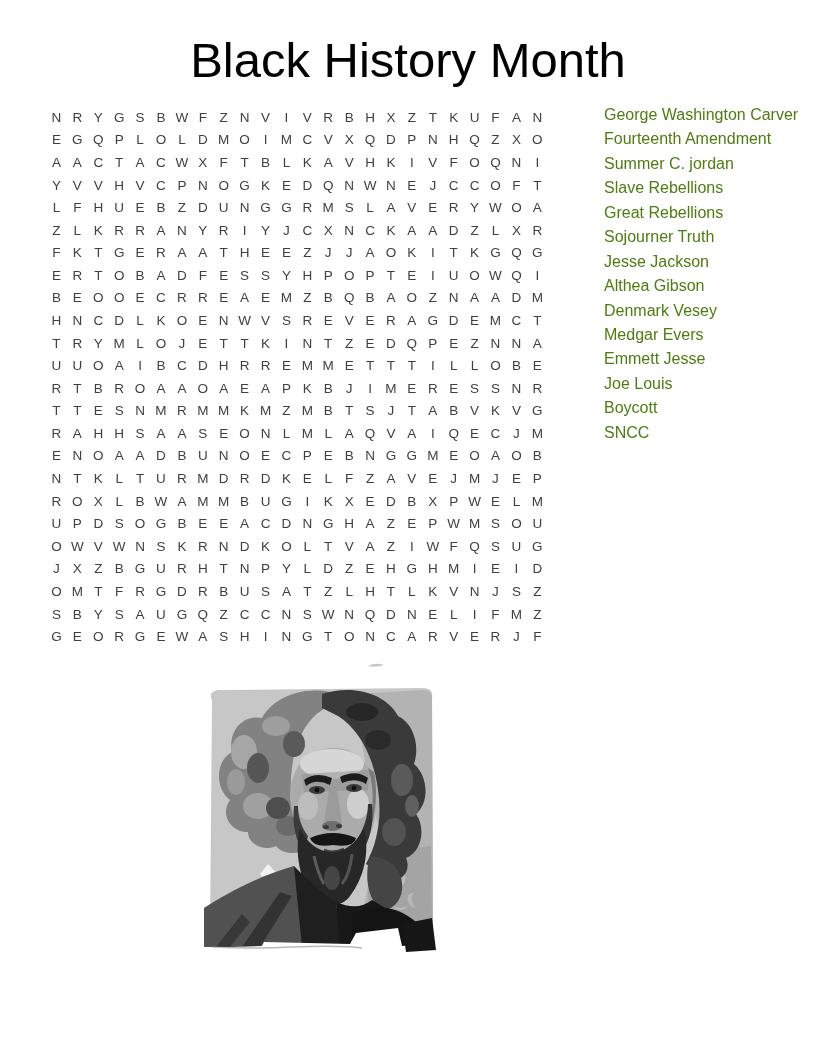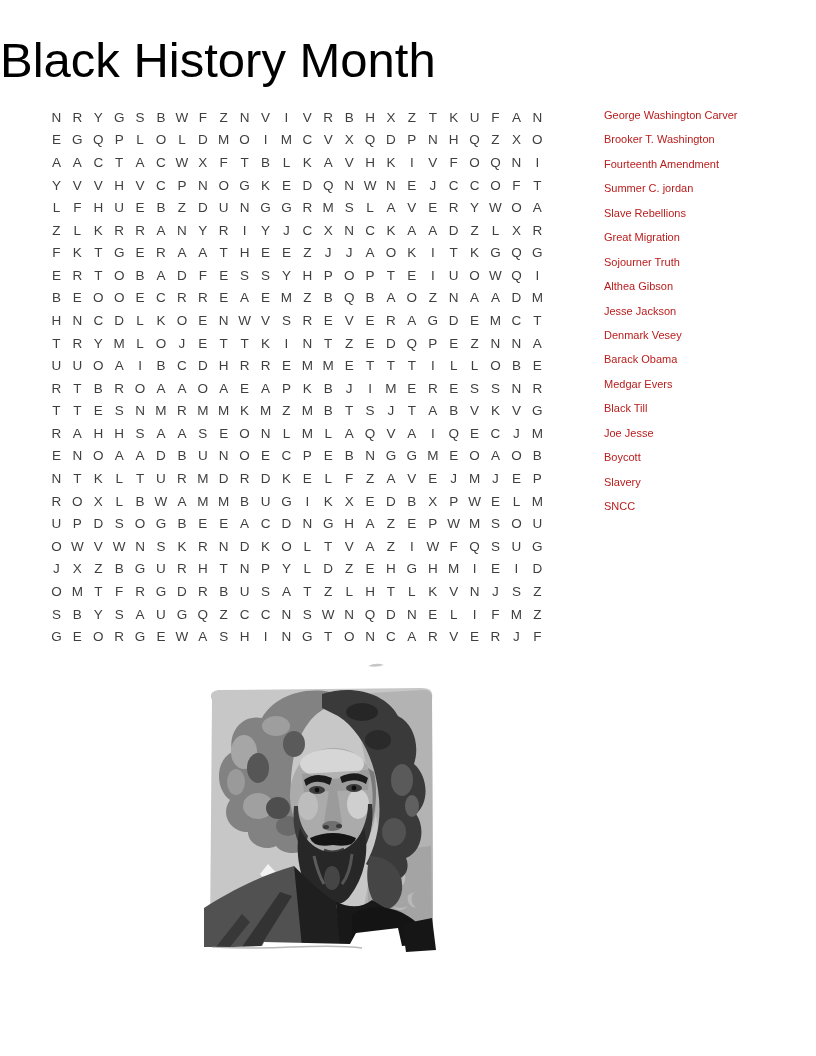--- a/index.html
+++ b/index.html
@@ -12,20 +12,21 @@
   .page {
     position: relative;
     width: 816px; height: 1056px;
     background: #ffffff;
   }
   .title {
     position: absolute;
     top: 34px; left: 0;
     width: 816px;
     margin: 0;
+    text-align: center;
     font-size: 49px;
     font-weight: 400;
     line-height: 1.1;
     color: #000000;
     letter-spacing: 0;
   }
   .grid {
     position: absolute;
     left: 46px; top: 106px;
     display: grid;
@@ -42,22 +43,22 @@
   }
   .words {
     position: absolute;
     left: 604px; top: 103px;
     margin: 0; padding: 0;
     list-style: none;
   }
   .words li {
     height: 24.45px;
     line-height: 24.45px;
-    font-size: 11px;
-    color: #b91c1c;
+    font-size: 16px;
+    color: #4d7c0f;
     white-space: nowrap;
   }
   .portrait {
     position: absolute;
     left: 202px; top: 656px;
     width: 236px; height: 300px;
     margin: 0;
   }
   .portrait svg { display: block; }
 </style>
@@ -642,35 +643,32 @@
       <span class="cell">R</span>
       <span class="cell">V</span>
       <span class="cell">E</span>
       <span class="cell">R</span>
       <span class="cell">J</span>
       <span class="cell">F</span>
     </div>
 
   <ul class="words">
       <li>George Washington Carver</li>
-      <li>Brooker T. Washington</li>
       <li>Fourteenth Amendment</li>
       <li>Summer C. jordan</li>
       <li>Slave Rebellions</li>
-      <li>Great Migration</li>
+      <li>Great Rebellions</li>
       <li>Sojourner Truth</li>
+      <li>Jesse Jackson</li>
       <li>Althea Gibson</li>
-      <li>Jesse Jackson</li>
       <li>Denmark Vesey</li>
-      <li>Barack Obama</li>
       <li>Medgar Evers</li>
-      <li>Black Till</li>
-      <li>Joe Jesse</li>
+      <li>Emmett Jesse</li>
+      <li>Joe Louis</li>
       <li>Boycott</li>
-      <li>Slavery</li>
       <li>SNCC</li>
     </ul>
 
   <figure class="portrait">
     <svg width="236" height="300" viewBox="0 0 236 300" xmlns="http://www.w3.org/2000/svg">
 
       <path d="M166,10 q8,-4 16,-1 q-8,3 -16,1 Z" fill="#c6c6c6"></path>
 
       <path d="M10,44 Q6,36 16,34 L220,32 Q232,32 230,42 L231,266 Q232,284 220,285 L18,289 Q7,290 8,276 Z" fill="#c7c7c7"></path>
 

